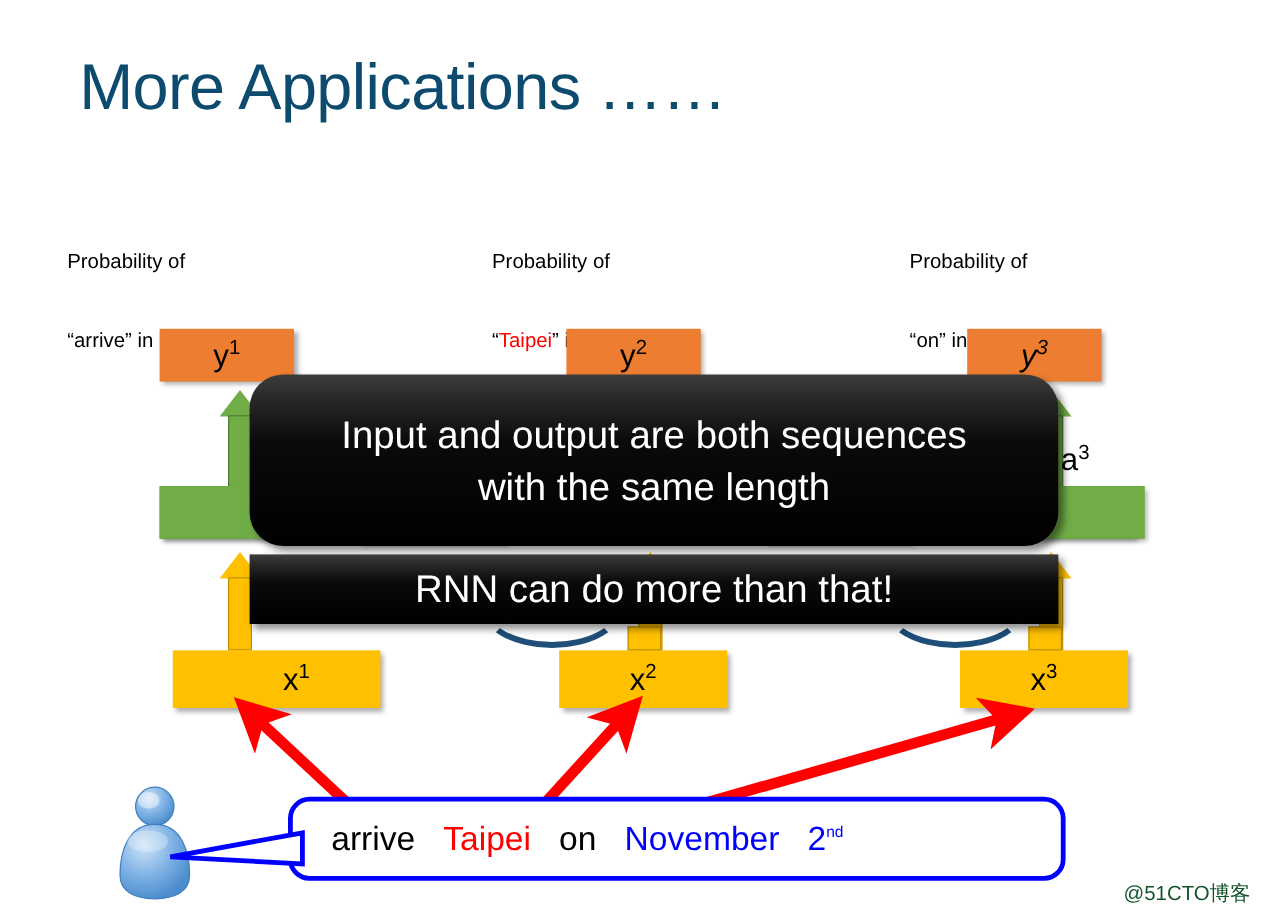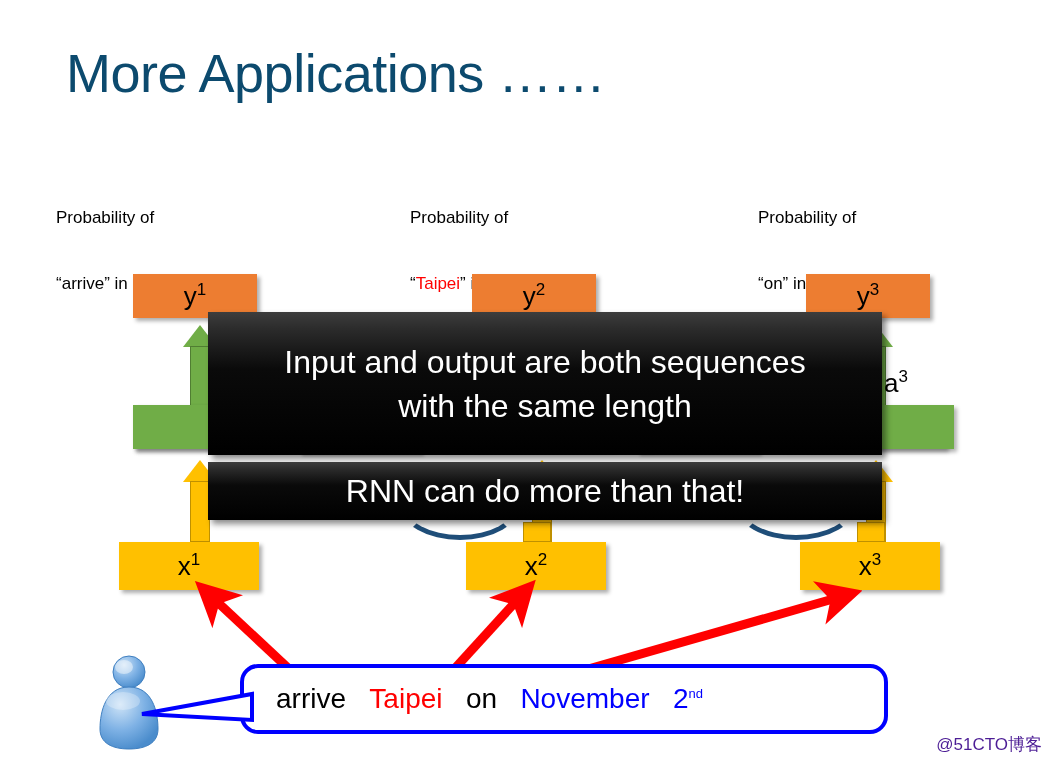--- a/index.html
+++ b/index.html
@@ -34,21 +34,21 @@
   #head3{left:758px;top:168px;}
 
   
   .box{
     position:absolute;
     display:flex;align-items:center;justify-content:center;
     font-size:26px;color:#000;
     box-shadow:3px 3px 4px rgba(0,0,0,.32);
   }
   .box sup{font-size:17px;line-height:0;vertical-align:super;}
-  .ybox{background:#ed7d31;height:44px;width:124px;align-items:center;}
+  .ybox{background:#ed7d31;height:44px;width:112px;align-items:center;}
   .xbox{background:#ffc000;height:48px;width:140px;}
   .abox{background:#9dc3e6;border:1px solid #5b9bd5;height:44px;width:120px;
         box-shadow:2px 2px 3px rgba(0,0,0,.25);}
 
   
   .greenrow{position:absolute;background:#70ad47;height:44px;box-shadow:3px 3px 4px rgba(0,0,0,.3);}
 
   
   .arrow-up{position:absolute;}
   .arrow-up .stem{position:absolute;left:50%;transform:translateX(-50%);}
@@ -96,21 +96,21 @@
             padding-left:32px;font-family:"Liberation Sans", sans-serif;}
   .sentence span{white-space:pre;}
   .w-red{color:#ff0000;}
   .w-blue{color:#0000ff;}
   .w-blue sup{font-size:13px;vertical-align:super;line-height:0;}
 
   
   .person{position:absolute;z-index:11;}
 
   
-  .watermark{position:absolute;right:12px;bottom:14px;color:#4c1d95;font-size:17px;
+  .watermark{position:absolute;right:12px;bottom:14px;color:#14532d;font-size:17px;
              font-family:"Liberation Sans", sans-serif;}
   svg{display:block;overflow:visible;}
   .redarrows{position:absolute;left:0;top:0;width:1054px;height:770px;z-index:9;pointer-events:none;}
 </style>
 </head>
 <body>
 
 <div id="slide">
 
   <div class="title">More Applications ……</div>
@@ -129,21 +129,21 @@
     <div>Probability of</div>
     <div><span>“</span><span>on</span><span>” in each slot</span></div>
   </div>
 
   <div class="box ybox" style="left:133px;top:274px;">
     <span><span>y</span><sup>1</sup></span>
   </div>
   <div class="box ybox" style="left:472px;top:274px;">
     <span><span>y</span><sup>2</sup></span>
   </div>
-  <div class="box ybox" style="left:806px;top:274px;">
+  <div class="box ybox" style="left:806px;top:274px;font-style:italic;">
     <span><span>y</span><sup>3</sup></span>
   </div>
 
   <div class="arrow-up green-arrow" style="left:170px;top:325px;width:60px;height:85px;">
     <div class="head"></div>
     <div class="stem" style="top:21px;width:18px;height:64px;"></div>
   </div>
   <div class="arrow-up green-arrow" style="left:512px;top:325px;width:60px;height:85px;">
     <div class="head"></div>
     <div class="stem" style="top:21px;width:18px;height:64px;"></div>
@@ -181,21 +181,21 @@
     <div class="stem" style="top:21px;width:18px;height:59px;"></div>
   </div>
   <div class="arrow-up yellow-arrow" style="left:846px;top:460px;width:60px;height:80px;">
     <div class="head"></div>
     <div class="stem" style="top:21px;width:18px;height:59px;"></div>
   </div>
 
   <div class="loop" style="left:400px;top:470px;width:110px;height:60px;"></div>
   <div class="loop" style="left:736px;top:470px;width:110px;height:60px;"></div>
 
-  <div class="box xbox" style="left:119px;top:542px;">
+  <div class="box xbox" style="left:144px;top:542px;padding-left:33px;">
     <span><span>x</span><sup>1</sup></span>
   </div>
   <div class="box xbox" style="left:466px;top:542px;">
     <span><span>x</span><sup>2</sup></span>
   </div>
   <div class="box xbox" style="left:800px;top:542px;">
     <span><span>x</span><sup>3</sup></span>
   </div>
 
   <div class="nub" style="left:523px;top:522px;"></div>
@@ -205,21 +205,21 @@
     <defs>
       <marker id="rh" markerWidth="5" markerHeight="5" refX="2.4" refY="2.5" orient="auto" markerUnits="strokeWidth">
         <path d="M0,0 L5,2.5 L0,5 L1.3,2.5 z" fill="#FF0000"></path>
       </marker>
     </defs>
     <line x1="303" y1="682" x2="212" y2="597" stroke="#FF0000" stroke-width="9" marker-end="url(#rh)"></line>
     <line x1="437" y1="688" x2="520" y2="597" stroke="#FF0000" stroke-width="9" marker-end="url(#rh)"></line>
     <line x1="550" y1="680" x2="840" y2="597" stroke="#FF0000" stroke-width="9" marker-end="url(#rh)"></line>
   </svg>
 
-  <div class="banner" style="left:208px;top:312px;width:674px;height:143px;">Input and output are both sequences
+  <div class="banner" style="left:208px;top:312px;width:674px;height:143px;border-radius:28px;">Input and output are both sequences
 with the same length</div>
   <div class="banner" style="left:208px;top:462px;width:674px;height:58px;">RNN can do more than that!</div>
 
   <svg class="person" style="left:90px;top:655px;width:80px;height:100px;" viewBox="0 0 80 100">
     <defs>
       <radialGradient id="pg" cx="35%" cy="28%" r="75%">
         <stop offset="0%" stop-color="#cfe4f7"></stop>
         <stop offset="55%" stop-color="#7fb2e5"></stop>
         <stop offset="100%" stop-color="#4a8ccc"></stop>
       </radialGradient>

